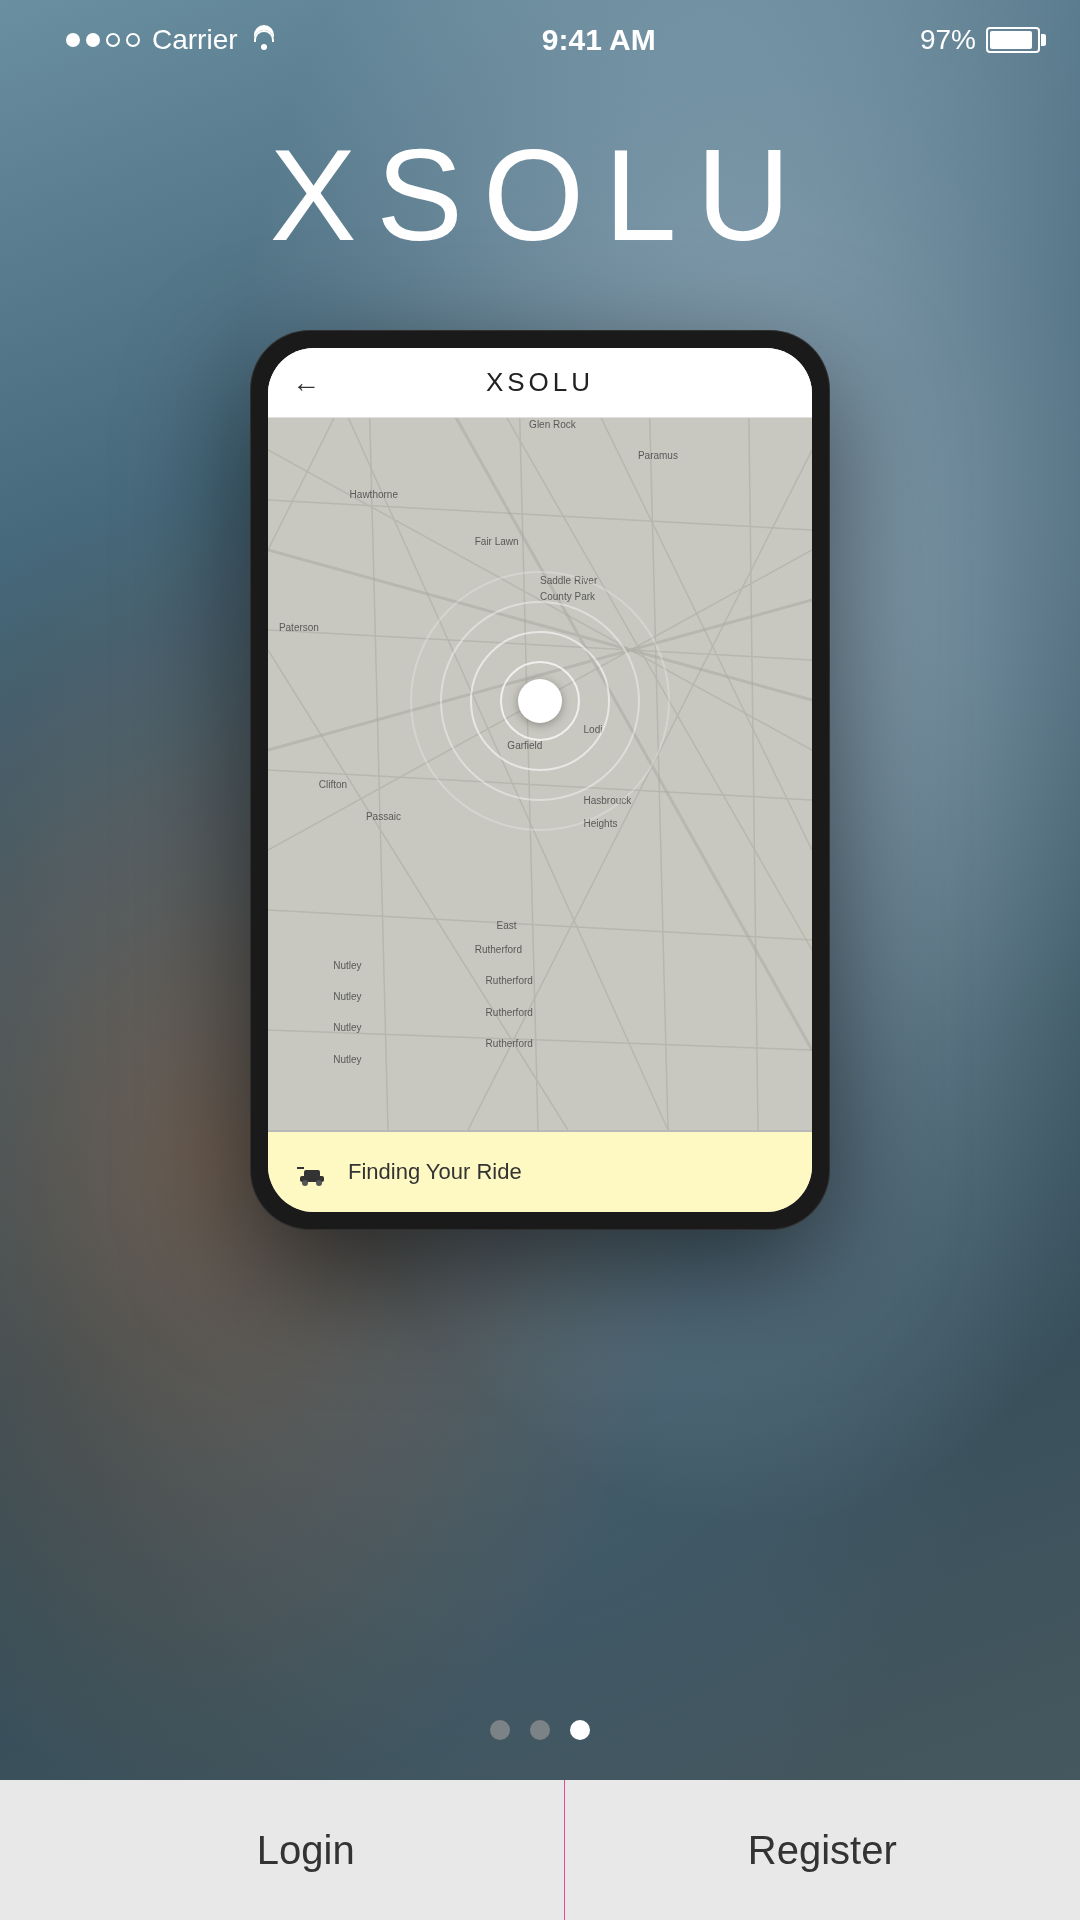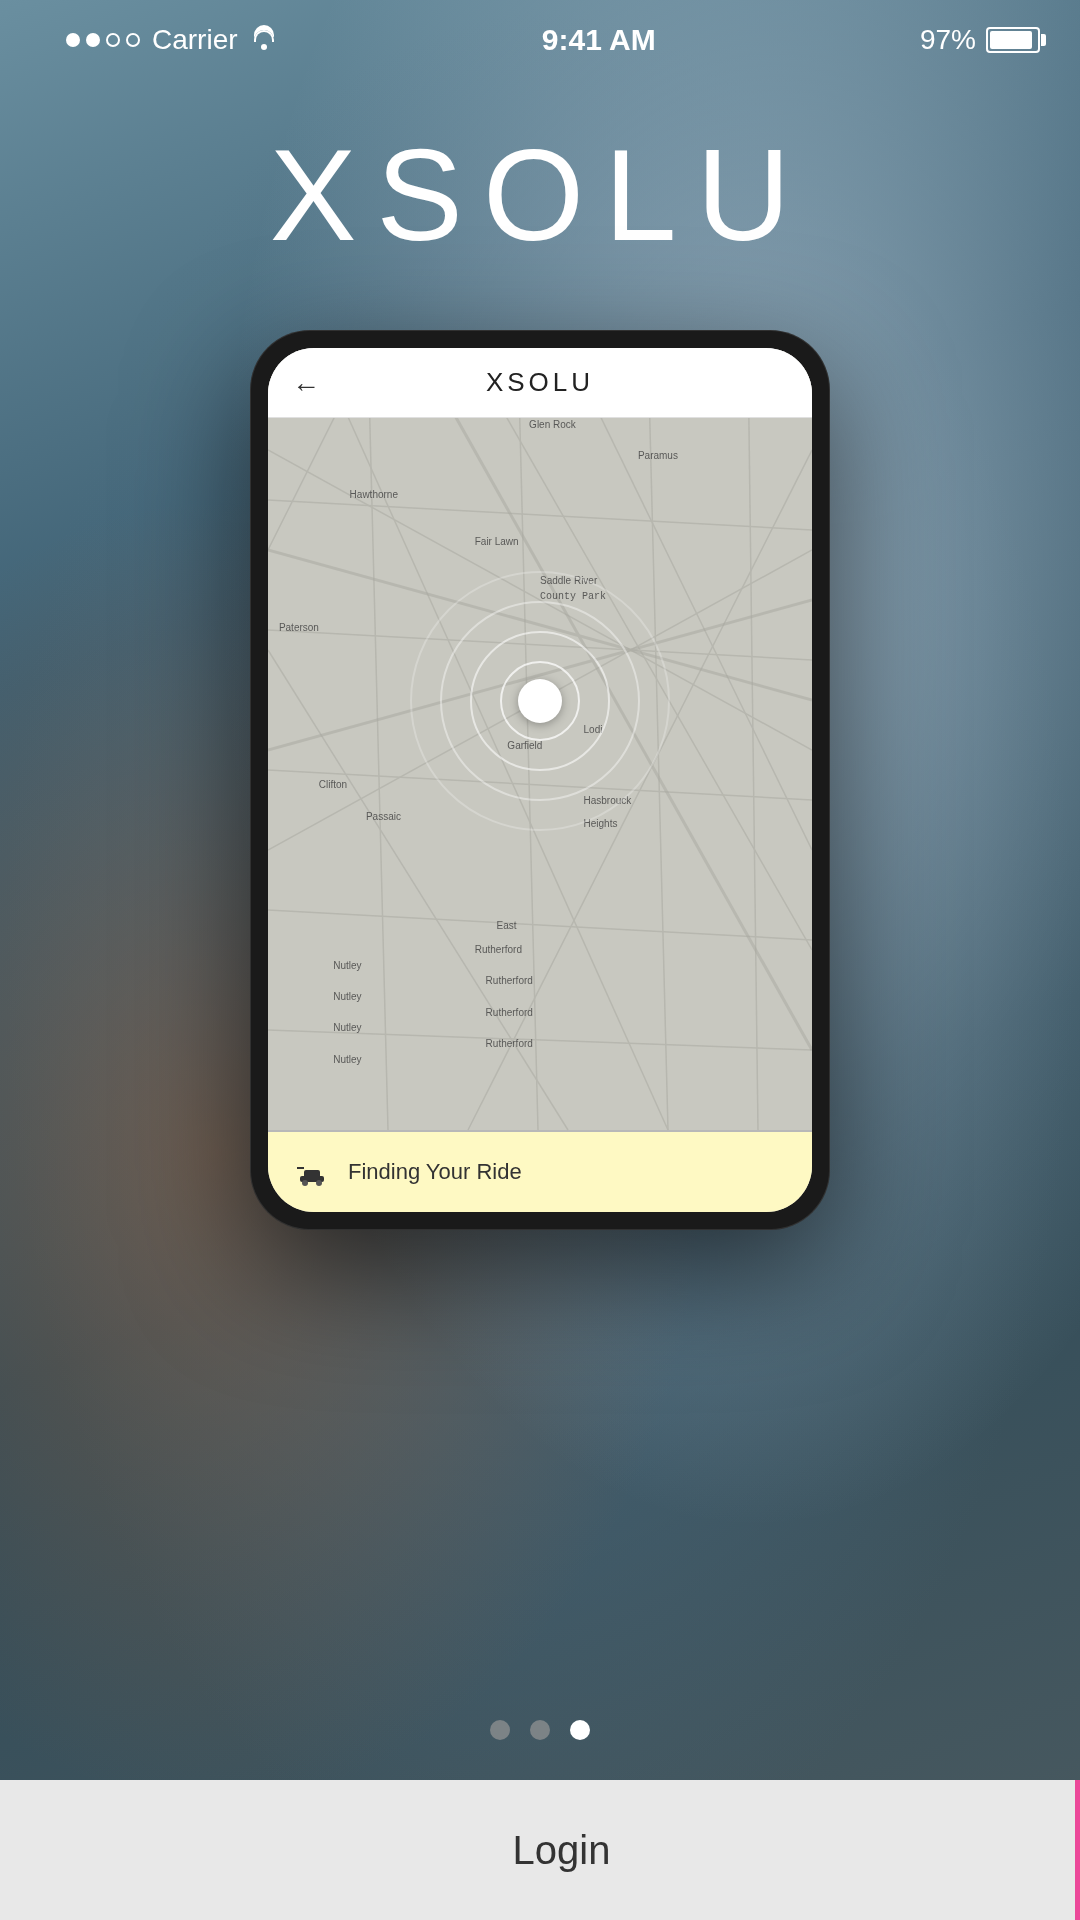--- a/index.html
+++ b/index.html
@@ -360,21 +360,21 @@
       justify-content: center;
       cursor: pointer;
       font-size: 40px;
       color: #333;
       font-weight: 300;
       border: none;
       background: transparent;
     }
 
     .action-btn:first-child {
-      border-right: 5px solid #ec4899;
+      border-right: 1px solid #ec4899;
       padding-left: 48px;
     }
 
     
     .map-svg {
       position: absolute;
       inset: 0;
       width: 100%;
       height: 100%;
     }
@@ -453,21 +453,21 @@
             <line x1="0" y1="400" x2="544" y2="250"></line>
           </g>
         </svg>
 
         <span class="map-label" style="top:9%; left:48%;">Glen Rock</span>
         <span class="map-label" style="top:13%; left:68%;">Paramus</span>
         <span class="map-label" style="top:18%; left:15%;">Hawthorne</span>
         <span class="map-label" style="top:24%; left:38%;">Fair Lawn</span>
         <span class="map-label" style="top:35%; left:2%;">Paterson</span>
         <span class="map-label" style="top:29%; left:50%;">Saddle River</span>
-        <span class="map-label" style="top:31%; left:50%;font-family:Liberation Mono, monospace;">County Park</span>
+        <span class="map-label" style="top:31%; left:50%;">County Park</span>
         <span class="map-label" style="top:48%; left:58%;">Lodi</span>
         <span class="map-label" style="top:50%; left:44%;">Garfield</span>
         <span class="map-label" style="top:55%; left:4%;padding-left:29px;">Clifton</span>
         <span class="map-label" style="top:59%; left:18%;">Passaic</span>
         <span class="map-label" style="top:57%; left:58%;">Hasbrouck</span>
         <span class="map-label" style="top:60%; left:58%;">Heights</span>
         <span class="map-label" style="top:73%; left:42%;">East</span>
         <span class="map-label" style="top:76%; left:38%;">Rutherford</span>
         <span class="map-label" style="top:78%; left:12%;">Nutley</span>
         <span class="map-label" style="top:82%; left:12%;">Nutley</span>
@@ -504,13 +504,14 @@
 </div>
 
 <div class="page-indicators">
   <div class="indicator"></div>
   <div class="indicator"></div>
   <div class="indicator active"></div>
 </div>
 
 <div class="bottom-action-bar">
   <button class="action-btn">Login</button>
+  <button class="action-btn">Register</button>
 </div>
 
 </body></html>

